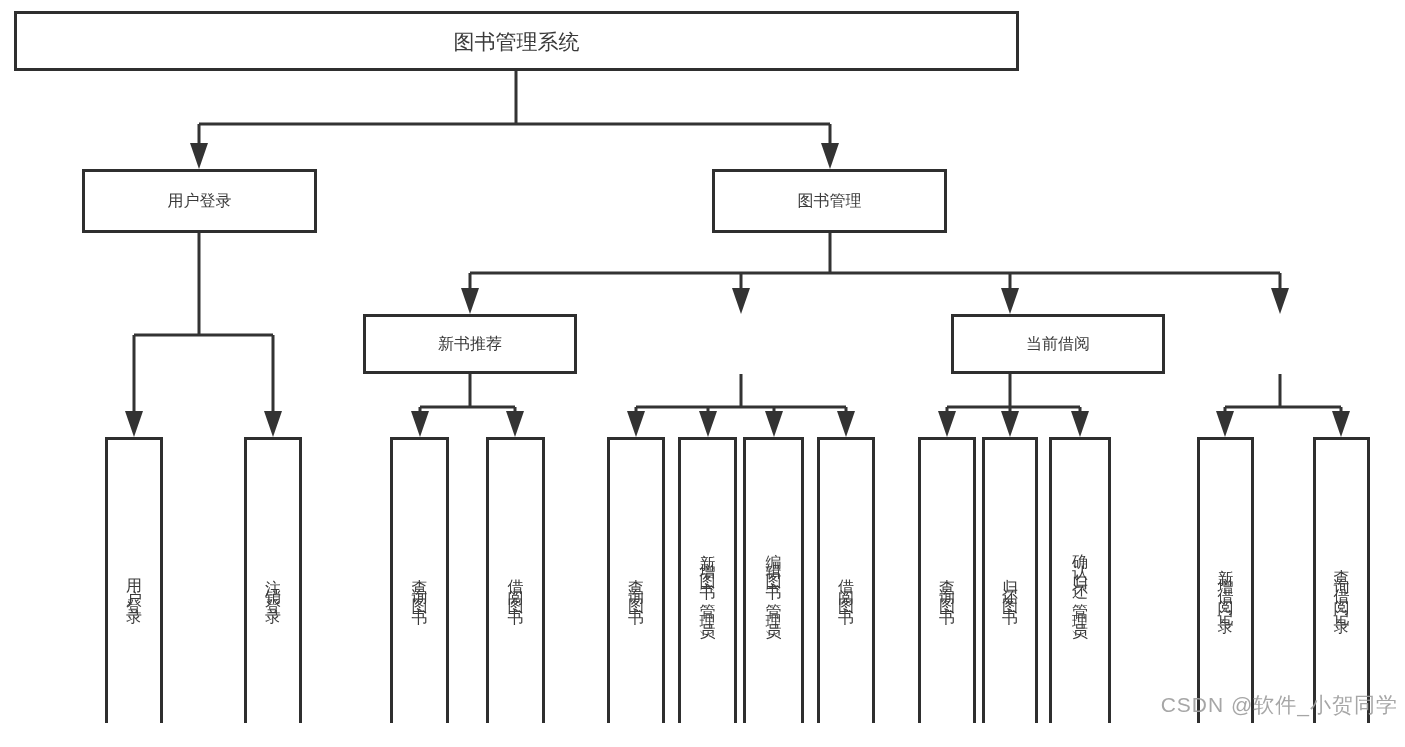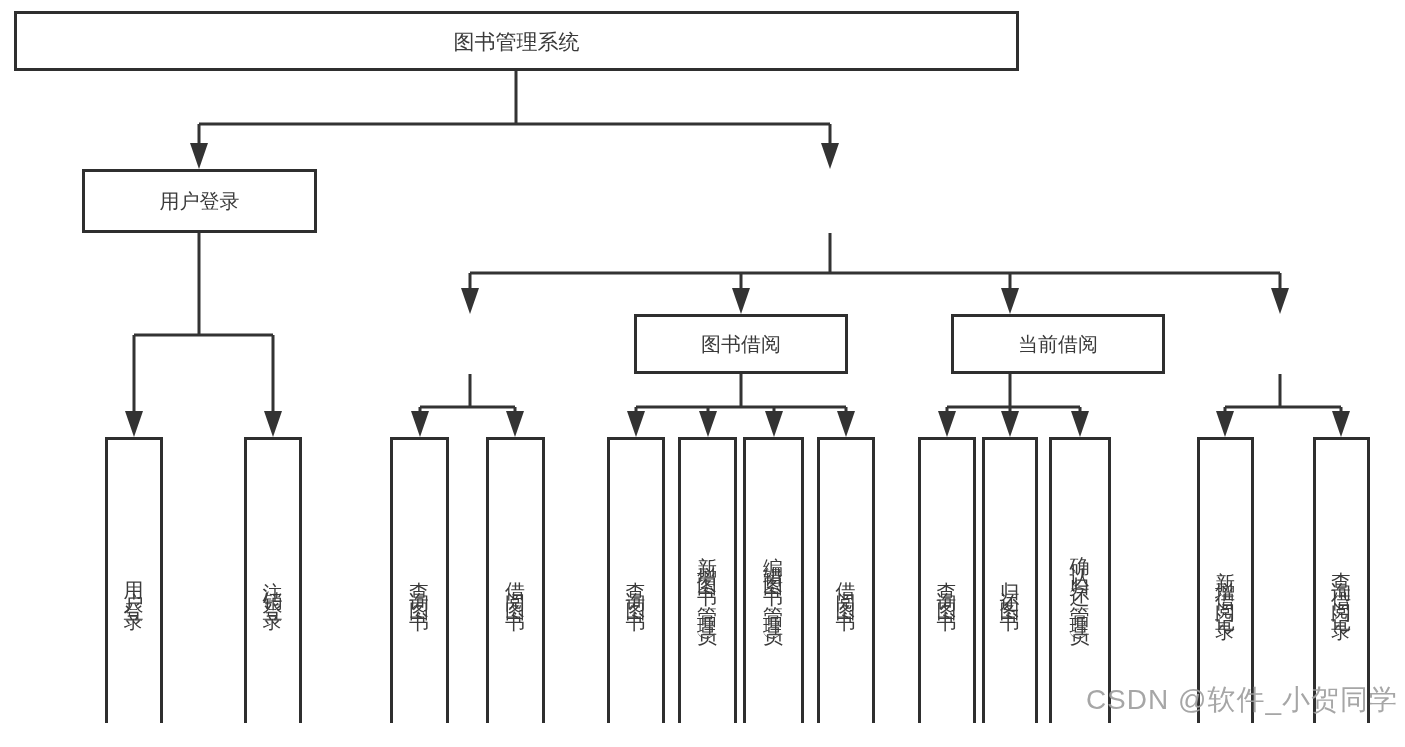--- a/index.html
+++ b/index.html
@@ -19,38 +19,38 @@
   }
   .node {
     position: absolute;
     box-sizing: border-box;
     border: 3px solid #2f2f2f;
     background: #ffffff;
     display: flex;
     align-items: center;
     justify-content: center;
     color: #3a3a3a;
-    font-size: 20px;
+    font-size: 16px;
     line-height: 1;
     white-space: nowrap;
     z-index: 2;
   }
   .node.root { font-size: 21px; }
   .node.leaf {
     writing-mode: vertical-rl;
     text-orientation: mixed;
     letter-spacing: 10px;
     white-space: normal;
   }
   .watermark {
     position: absolute;
     right: 7px;
     bottom: 4px;
     color: #9f9f9f;
-    font-size: 28px;
+    font-size: 21px;
     letter-spacing: 1px;
     opacity: 0.92;
     z-index: 5;
   }
 </style>
 </head>
 <body>
 
 <div class="canvas">
 
@@ -83,22 +83,23 @@
       <polygon points="1001,411 1019,411 1010,437"></polygon>
       <polygon points="1071,411 1089,411 1080,437"></polygon>
       <polygon points="1216,411 1234,411 1225,437"></polygon>
       <polygon points="1332,411 1350,411 1341,437"></polygon>
     </g>
   </svg>
 
   <div class="node root" style="left:14px; top:11px; width:1005px; height:60px;">图书管理系统</div>
 
   <div class="node" style="left:82px; top:169px; width:235px; height:64px;">用户登录</div>
+  <div class="node" style="left:712px; top:169px; width:235px; height:64px;">图书管理</div>
 
-  <div class="node" style="left:634px; top:314px; width:214px; height:60px;">图书借阅</div>
+  <div class="node" style="left:363px; top:314px; width:214px; height:60px;">新书推荐</div>
   <div class="node" style="left:903px; top:314px; width:214px; height:60px;margin-left:48px;">当前借阅</div>
 
   <div class="node leaf" style="left:105px; top:437px; width:58px; height:298px;">用户登录</div>
   <div class="node leaf" style="left:244px; top:437px; width:58px; height:298px;">注销登录</div>
 
   <div class="node leaf" style="left:390px; top:437px; width:59px; height:298px;">查询图书</div>
   <div class="node leaf" style="left:486px; top:437px; width:59px; height:298px;">借阅图书</div>
 
   <div class="node leaf" style="left:607px; top:437px; width:58px; height:298px;">查询图书</div>
   <div class="node leaf" style="left:678px; top:437px; width:59px; height:298px;">新增图书（管理员）</div>

